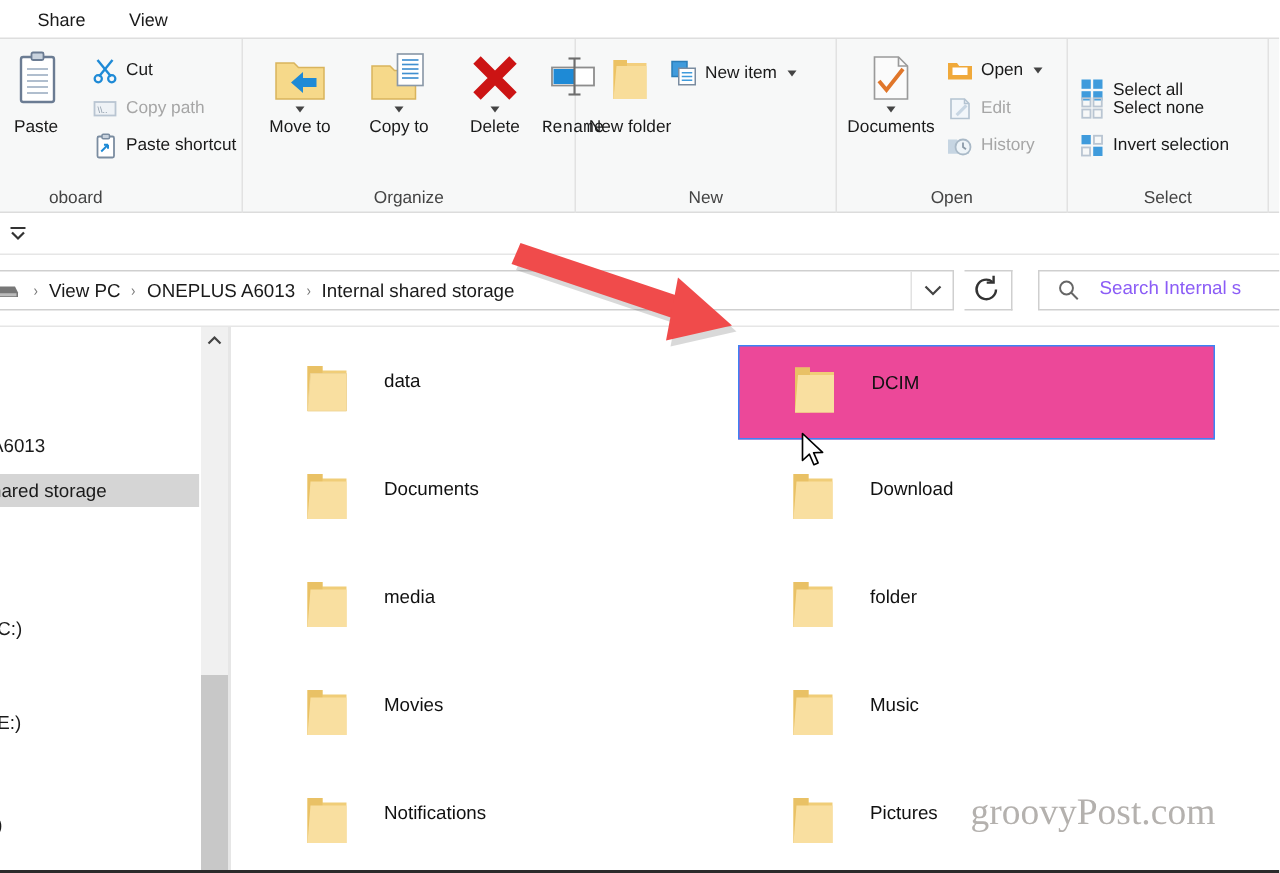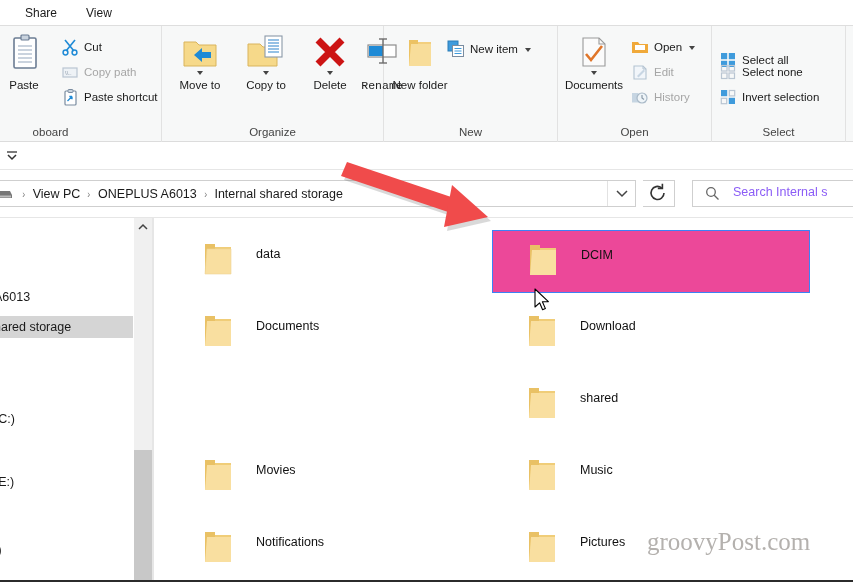--- a/index.html
+++ b/index.html
@@ -592,20 +592,30 @@
       <span class="file-icon">
         <svg width="44" height="44" viewBox="0 0 44 44">
           <path d="M9 7 h10 v3 h16 v27 h-26 z" fill="#f0cd78"></path>
           <path d="M9 7 h10 v30 h-10 z" fill="#e9c165"></path>
           <path d="M11 12 h24 v25 h-26 z" fill="#f9dfa0"></path>
         </svg>
       </span>
       <span class="file-label">Documents</span>
     </div>
 
+    <div class="file-item" style="left:14px; top:156px;">
+      <span class="file-icon">
+        <svg width="44" height="44" viewBox="0 0 44 44">
+          <path d="M9 7 h10 v3 h16 v27 h-26 z" fill="#f0cd78"></path>
+          <path d="M9 7 h10 v30 h-10 z" fill="#e9c165"></path>
+          <path d="M11 12 h24 v25 h-26 z" fill="#f9dfa0"></path>
+        </svg>
+      </span>
+      <span class="file-label">media</span>
+    </div>
 
     <div class="file-item" style="left:14px; top:228px;">
       <span class="file-icon">
         <svg width="44" height="44" viewBox="0 0 44 44">
           <path d="M9 7 h10 v3 h16 v27 h-26 z" fill="#f0cd78"></path>
           <path d="M9 7 h10 v30 h-10 z" fill="#e9c165"></path>
           <path d="M11 12 h24 v25 h-26 z" fill="#f9dfa0"></path>
         </svg>
       </span>
       <span class="file-label">Movies</span>
@@ -645,21 +655,21 @@
     </div>
 
     <div class="file-item" style="left:338px; top:156px;">
       <span class="file-icon">
         <svg width="44" height="44" viewBox="0 0 44 44">
           <path d="M9 7 h10 v3 h16 v27 h-26 z" fill="#f0cd78"></path>
           <path d="M9 7 h10 v30 h-10 z" fill="#e9c165"></path>
           <path d="M11 12 h24 v25 h-26 z" fill="#f9dfa0"></path>
         </svg>
       </span>
-      <span class="file-label">shared</span>
+      <span class="file-label">folder</span>
     </div>
 
     <div class="file-item" style="left:338px; top:228px;">
       <span class="file-icon">
         <svg width="44" height="44" viewBox="0 0 44 44">
           <path d="M9 7 h10 v3 h16 v27 h-26 z" fill="#f0cd78"></path>
           <path d="M9 7 h10 v30 h-10 z" fill="#e9c165"></path>
           <path d="M11 12 h24 v25 h-26 z" fill="#f9dfa0"></path>
         </svg>
       </span>

